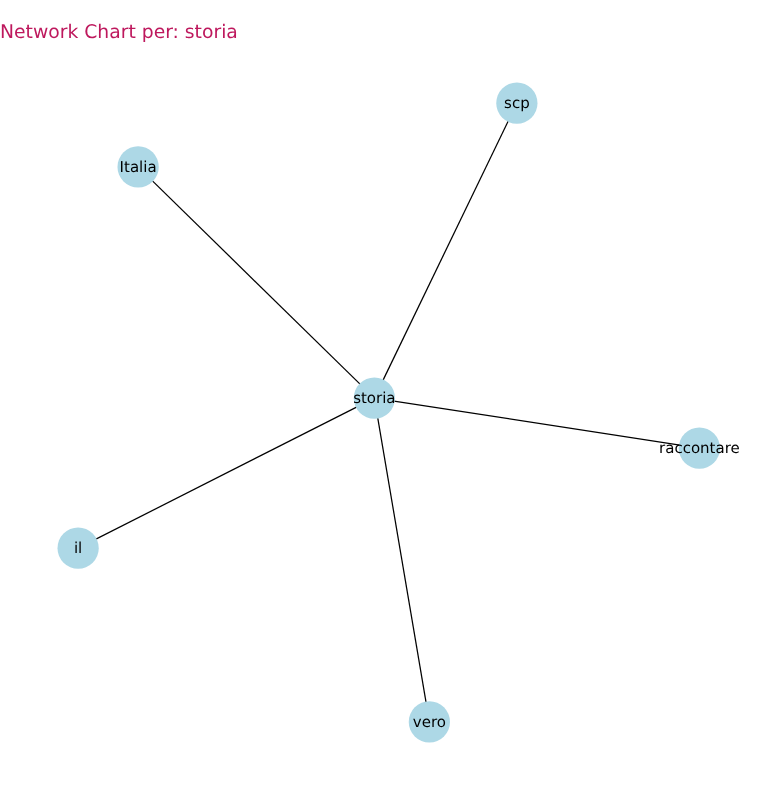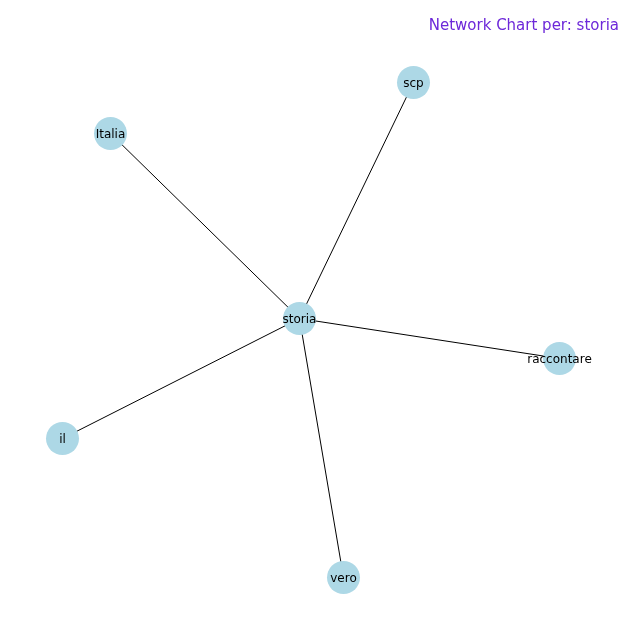--- a/index.html
+++ b/index.html
@@ -17,23 +17,23 @@
     position: relative;
     width: 619px;
     height: 640px;
     background: #ffffff;
   }
   #chart-title {
     position: absolute;
     left: 0;
     top: 16px;
     width: 619px;
-    text-align: right;
+    text-align: left;
     font-size: 15px;
-    color: #6d28d9;
+    color: #be185d;
     font-family: "DejaVu Sans", sans-serif;
     white-space: nowrap;
   }
   #network-svg {
     position: absolute;
     left: 0;
     top: 0;
     width: 619px;
     height: 640px;
     display: block;

